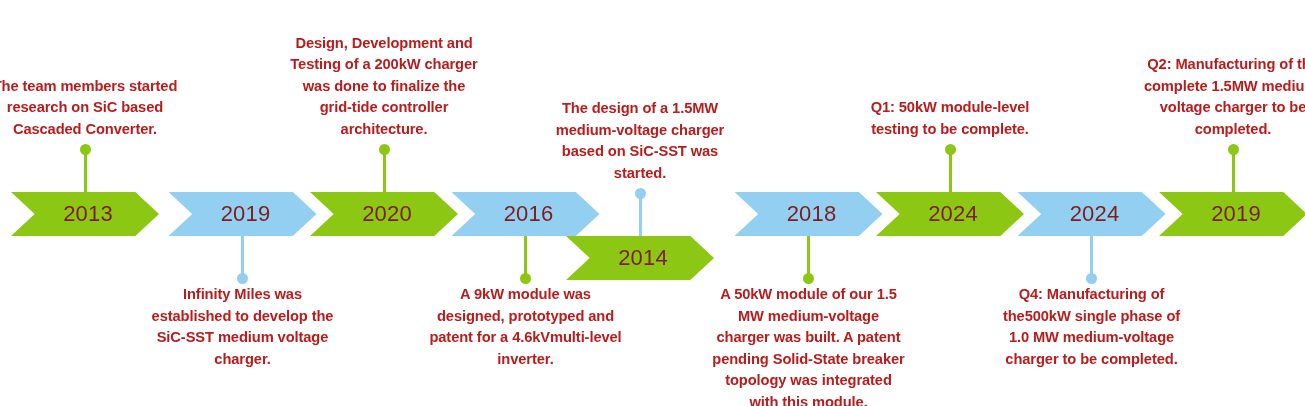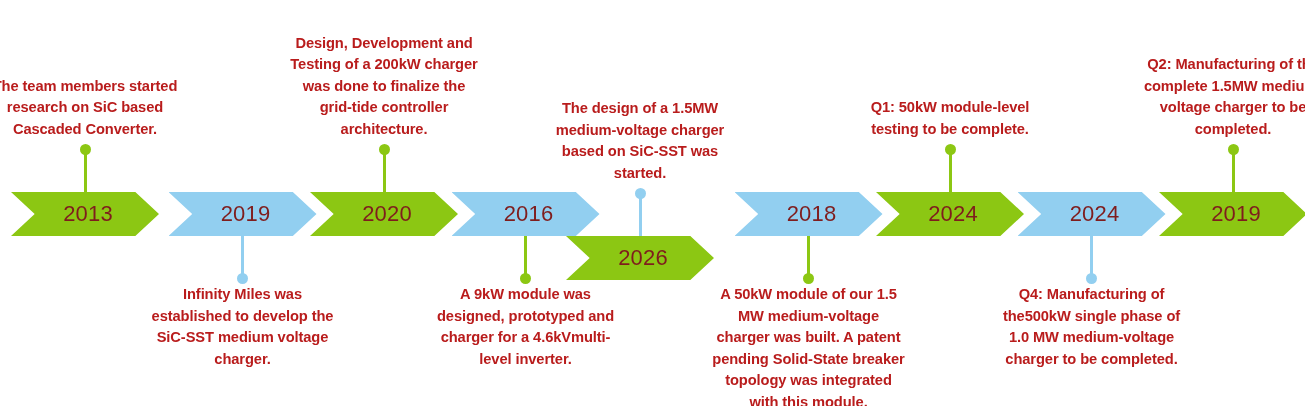--- a/index.html
+++ b/index.html
@@ -129,37 +129,37 @@
       <div class="caption above">Design, Development and Testing of a 200kW charger was done to finalize the grid-tide controller architecture.</div>
       <div class="connector above">
         <div class="stem" style="background: rgb(140, 199, 19);"></div>
         <div class="dot" style="background: rgb(140, 199, 19);"></div>
       </div>
       <div class="chev" style="width: 148px; background: rgb(140, 199, 19);">
         <span class="chev-label">2020</span>
       </div>
     </div>
     <div class="tl-item" style="left: 451.5px; width: 148px;">
-      <div class="caption below">A 9kW module was designed, prototyped and charger for a 4.6kVmulti-level inverter.</div>
+      <div class="caption below">A 9kW module was designed, prototyped and patent for a 4.6kVmulti-level inverter.</div>
       <div class="connector below">
         <div class="stem" style="background: rgb(140, 199, 19);"></div>
         <div class="dot" style="background: rgb(140, 199, 19);"></div>
       </div>
       <div class="chev" style="width: 148px; background: rgb(146, 207, 240);">
         <span class="chev-label">2016</span>
       </div>
     </div>
     <div class="tl-item" style="left: 566px; width: 148px; margin-top: 44px;">
       <div class="caption above">The design of a 1.5MW medium-voltage charger based on SiC-SST was started.</div>
       <div class="connector above">
         <div class="stem" style="background: rgb(146, 207, 240);"></div>
         <div class="dot" style="background: rgb(146, 207, 240);"></div>
       </div>
       <div class="chev" style="width: 148px; background: rgb(140, 199, 19);">
-        <span class="chev-label">2026</span>
+        <span class="chev-label">2014</span>
       </div>
     </div>
     <div class="tl-item" style="left: 734.5px; width: 148px;">
       <div class="caption below">A 50kW module of our 1.5 MW medium-voltage charger was built. A patent pending Solid-State breaker topology was integrated with this module.</div>
       <div class="connector below">
         <div class="stem" style="background: rgb(140, 199, 19);"></div>
         <div class="dot" style="background: rgb(140, 199, 19);"></div>
       </div>
       <div class="chev" style="width: 148px; background: rgb(146, 207, 240);">
         <span class="chev-label">2018</span>

